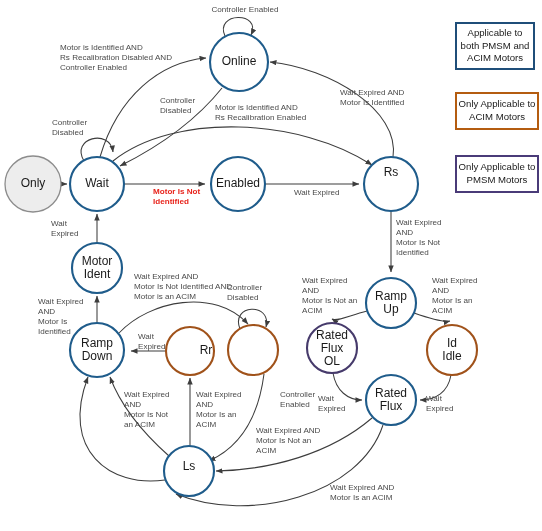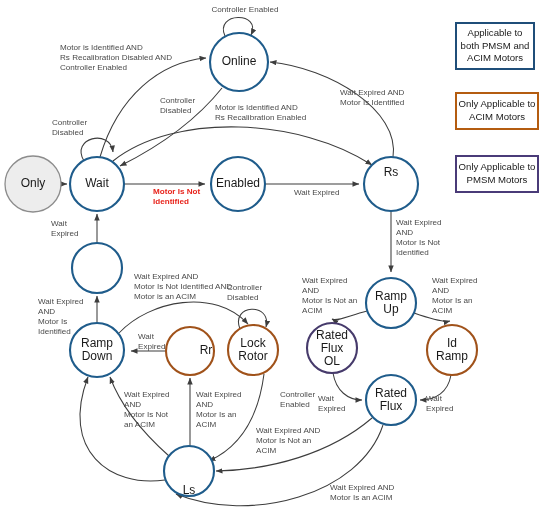--- a/index.html
+++ b/index.html
@@ -157,35 +157,35 @@
     <circle class="node-circle node-orange" cx="452" cy="350" r="25"></circle>
     <circle class="node-circle node-blue" cx="391" cy="400" r="25"></circle>
     <circle class="node-circle node-blue" cx="189" cy="471" r="25"></circle>
   </svg>
 
   <div class="node-label" style="left:3px;   top:177px; width:60px;">Only</div>
   <div class="node-label" style="left:67px;  top:177px; width:60px;">Wait</div>
   <div class="node-label" style="left:209px; top:55px;  width:60px;">Online</div>
   <div class="node-label" style="left:208px; top:177px; width:60px;">Enabled</div>
   <div class="node-label" style="left:361px; top:166px; width:60px;">Rs</div>
+  <div class="node-label" style="left:67px;  top:255px; width:60px;">Motor
+Ident</div>
   <div class="node-label" style="left:67px;  top:337px; width:60px;">Ramp
 Down</div>
   <div class="node-label" style="left:176px; top:344px; width:60px;">Rr</div>
-  <div class="node-label" style="left:223px; top:337px; width:60px;">Lock
-Rotor</div>
   <div class="node-label" style="left:361px; top:290px; width:60px;">Ramp
 Up</div>
   <div class="node-label" style="left:302px; top:329px; width:60px;">Rated
 Flux
 OL</div>
   <div class="node-label" style="left:422px; top:337px; width:60px;">Id
-Ramp</div>
+Idle</div>
   <div class="node-label" style="left:361px; top:387px; width:60px;">Rated
 Flux</div>
-  <div class="node-label" style="left:159px; top:484px; width:60px;">Ls</div>
+  <div class="node-label" style="left:159px; top:460px; width:60px;">Ls</div>
 
   <div class="edge-label" style="left:190px; top:5px;   width:110px; text-align:center;">Controller Enabled</div>
   <div class="edge-label" style="left:60px;  top:43px;  width:155px;">Motor is Identified AND
 Rs Recalibration Disabled AND
 Controller Enabled</div>
   <div class="edge-label" style="left:160px; top:96px;  width:64px;">Controller
 Disabled</div>
   <div class="edge-label" style="left:215px; top:103px; width:145px;">Motor is Identified AND
 Rs Recalibration Enabled</div>
   <div class="edge-label" style="left:52px;  top:118px; width:62px;">Controller

